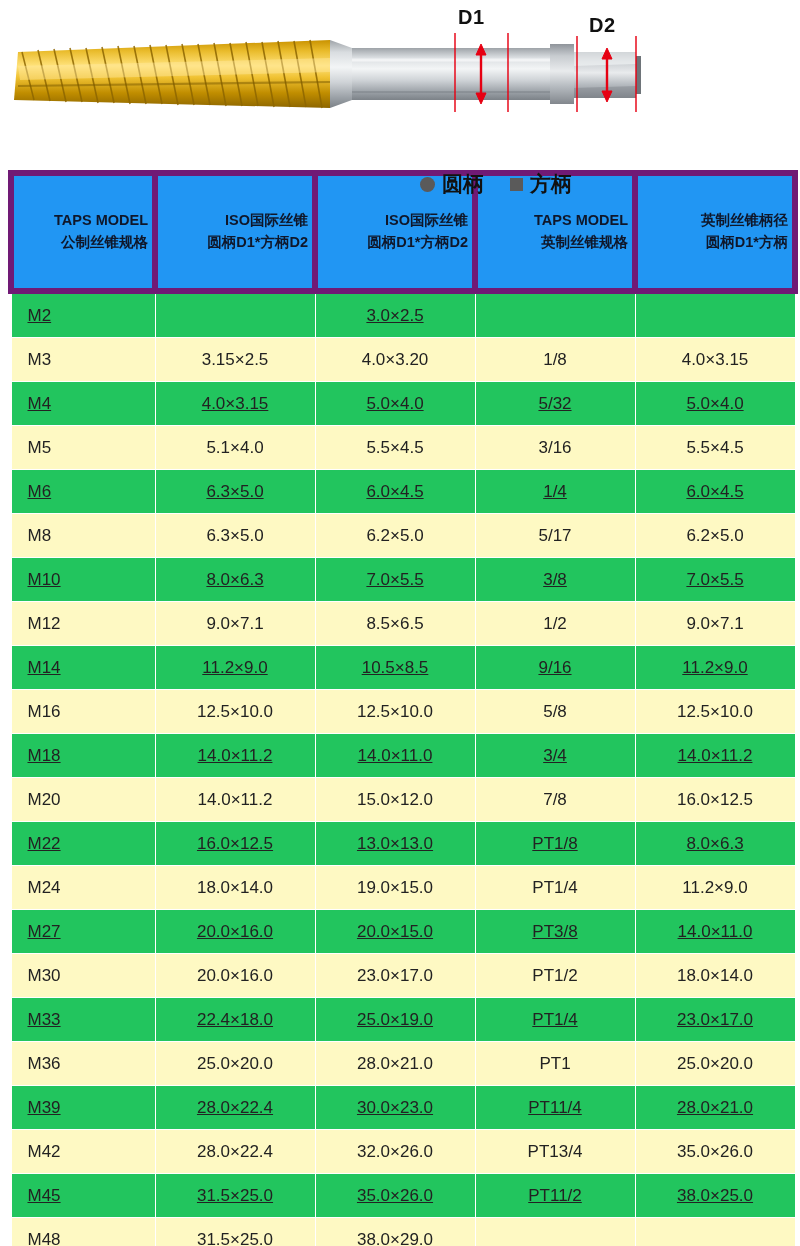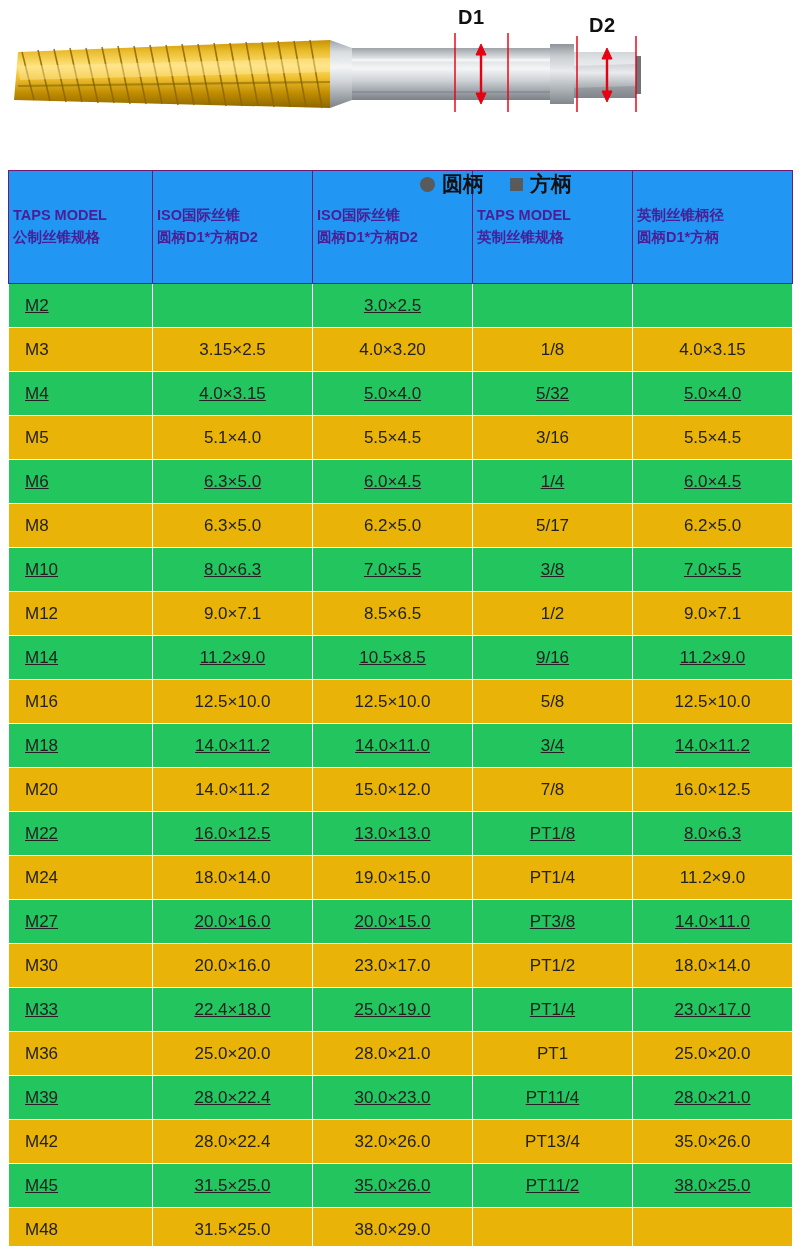--- a/index.html
+++ b/index.html
@@ -73,41 +73,41 @@
   .table-wrap {
     padding: 0 8px;
   }
   table.specs {
     border-collapse: collapse;
     width: 784px;
     table-layout: fixed;
   }
   table.specs th {
     background: #2196f3;
-    color: #4c1d95;
-    border: 1px solid #701a75;
+    color: #0f172a;
+    border: 6px solid #701a75;
     font-size: 14.5px;
     font-weight: bold;
     line-height: 1.5;
     padding: 12px 4px;
-    text-align: left;
+    text-align: right;
     vertical-align: middle;
     height: 88px;
   }
   table.specs td {
     border: 1px solid #ffffff;
     font-size: 17px;
     color: #222;
     text-align: center;
     vertical-align: middle;
     height: 43px;
     padding: 0 4px;
   }
   table.specs tr.odd td { background: #22c55e; text-decoration: underline; }
-  table.specs tr.even td { background: #eab308; }
+  table.specs tr.even td { background: #fef9c3; }
 
   
   table.specs td.col-model {
     text-align: left;
     padding-left: 16px;
   }
 
   .th-line { display: block; }
 </style>
 </head>

